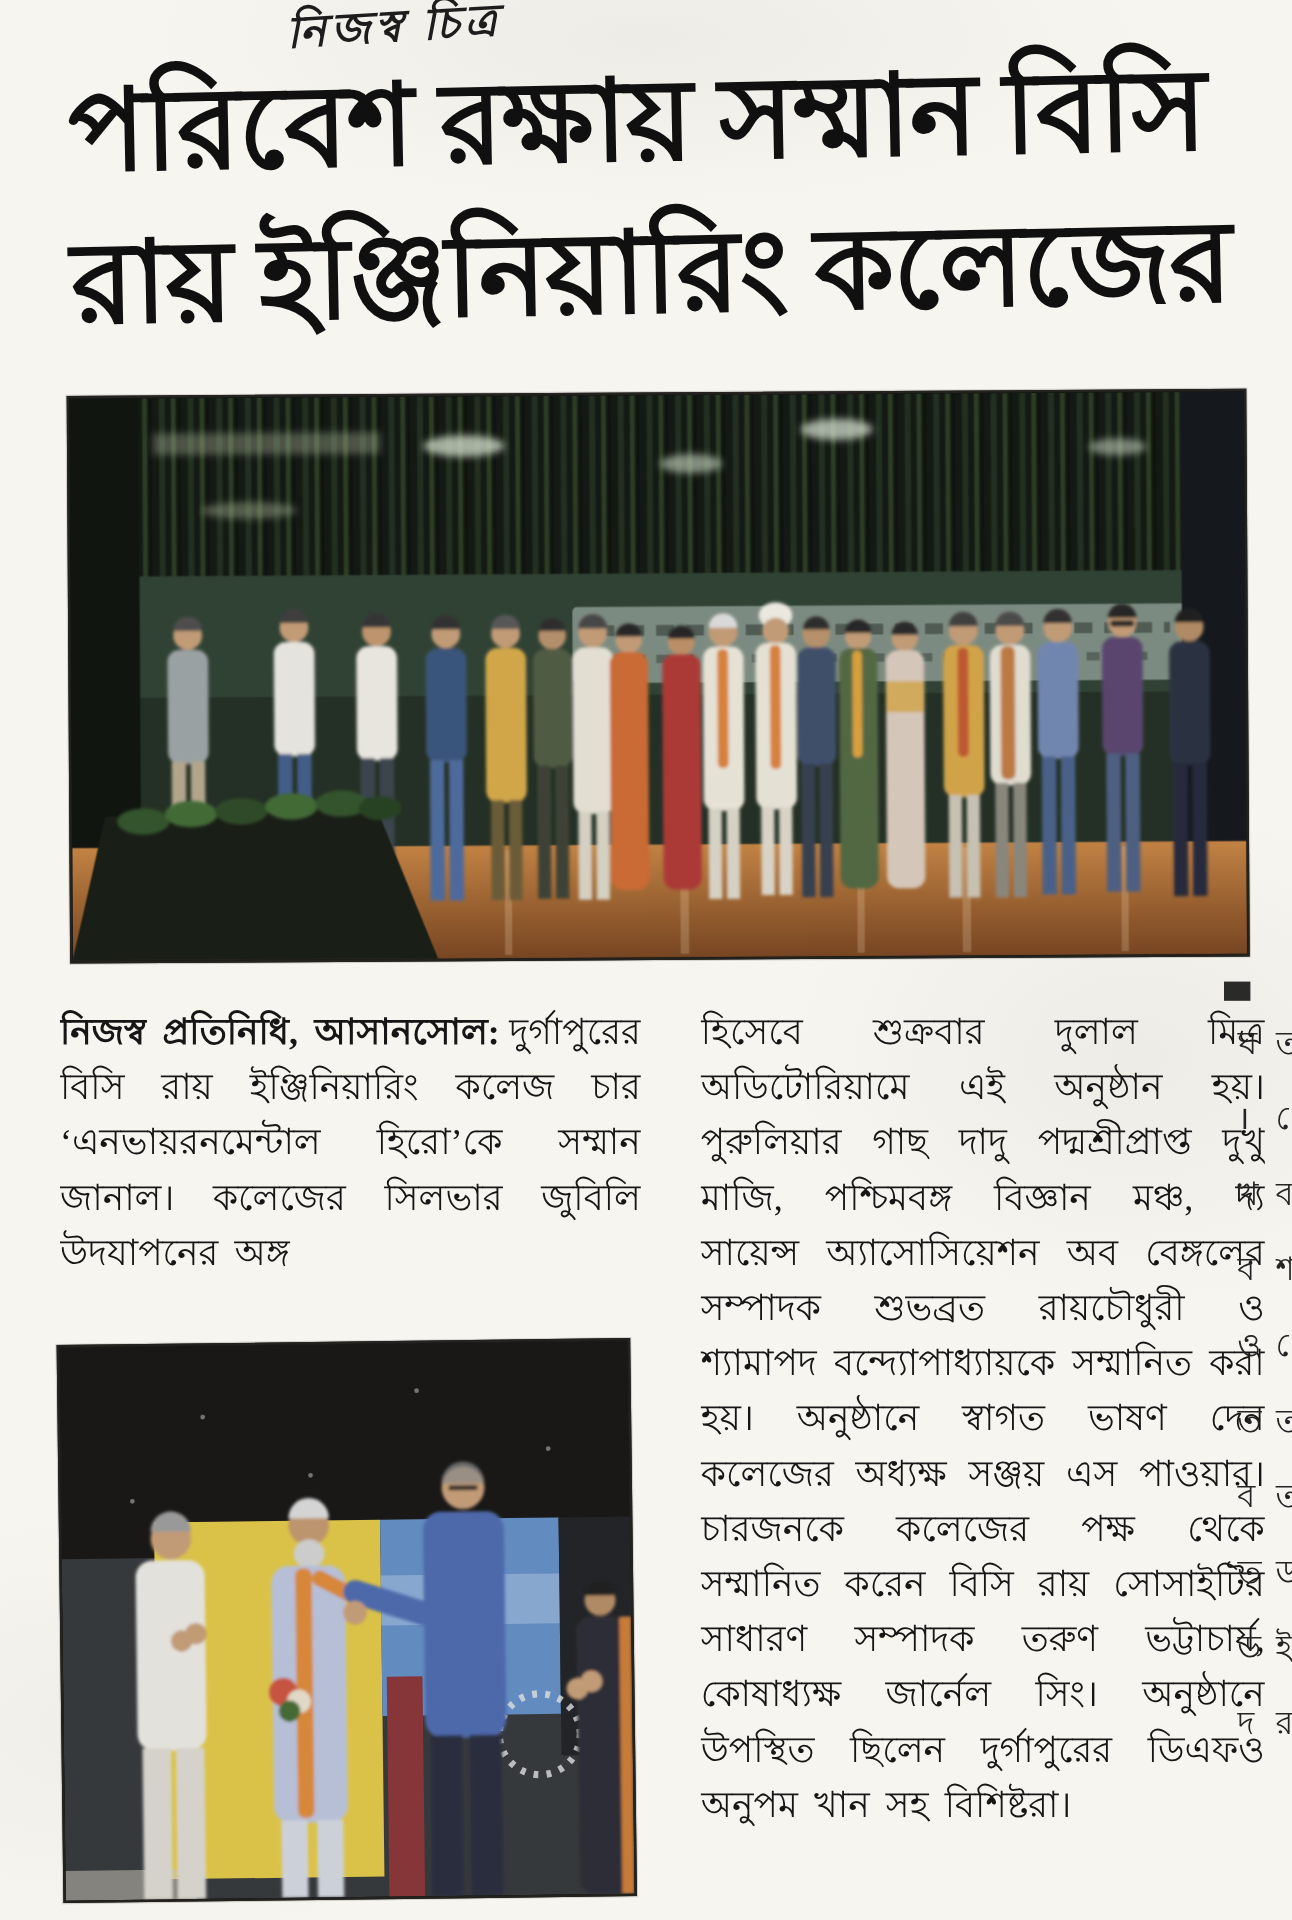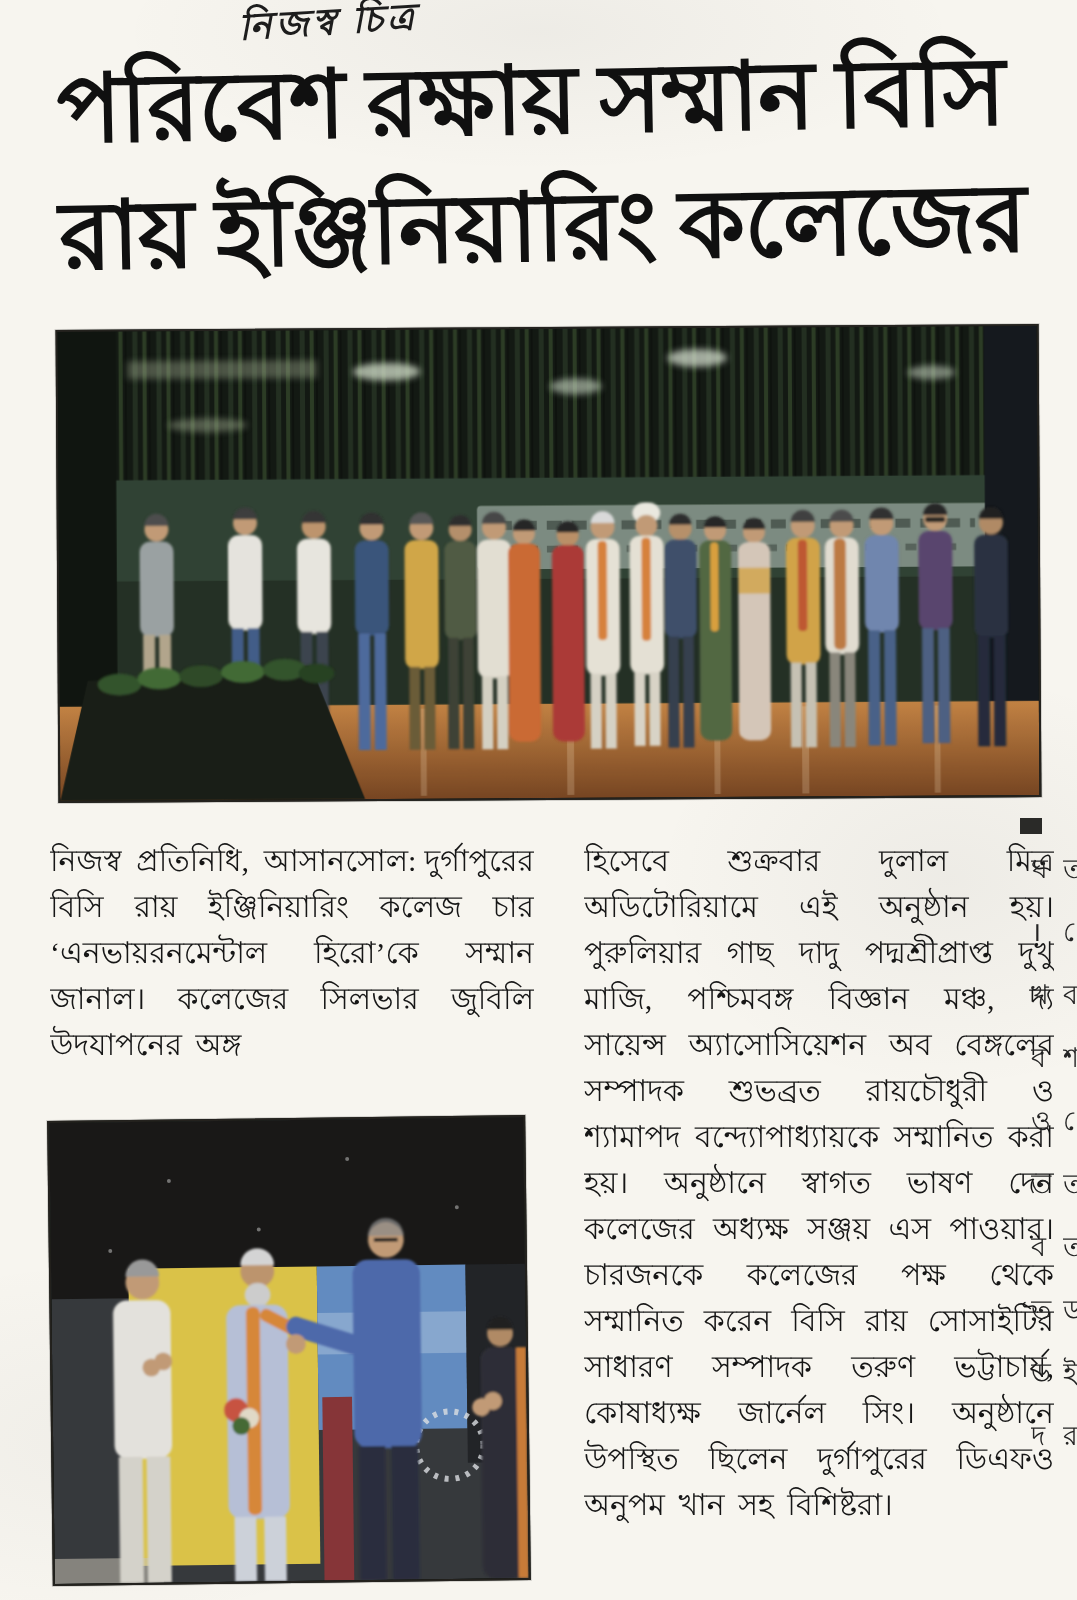--- a/index.html
+++ b/index.html
@@ -25,21 +25,21 @@
   .photo{position:absolute;border:2px solid #24221e;box-sizing:border-box;
          box-shadow:0 0 0 1px rgba(0,0,0,.15);overflow:hidden;background:#101510;}
   #main-photo{left:57px;top:327px;width:983px;height:473px;transform:rotate(-0.35deg);}
   #second-photo{left:50px;top:1118px;width:478px;height:465px;transform:rotate(-0.7deg);}
   .photo svg{display:block;width:100%;height:100%;filter:saturate(.92) contrast(.96);}
   
   .col{position:absolute;font-size:30px;line-height:46px;text-align:justify;
        color:#161616;word-spacing:6px;}
   #col-left{left:50px;top:838px;width:484px;height:252px;overflow:hidden;}
   #col-right{left:584px;top:838px;width:470px;height:724px;overflow:hidden;}
-  .col b{font-weight:400;margin-right:8px;}
+  .col b{font-weight:700;margin-right:8px;}
   
   .edge-col{position:absolute;top:838px;font-size:27px;line-height:63px;color:#242424;
             white-space:pre-line;overflow:hidden;}
   #edge1{left:1031px;width:26px;height:762px;}
   #edge2{left:1063px;width:14px;height:762px;}
   .sep-mark{position:absolute;left:1020px;top:818px;width:22px;height:16px;background:#2a2a28;}
 </style>
 </head>
 <body>
 

